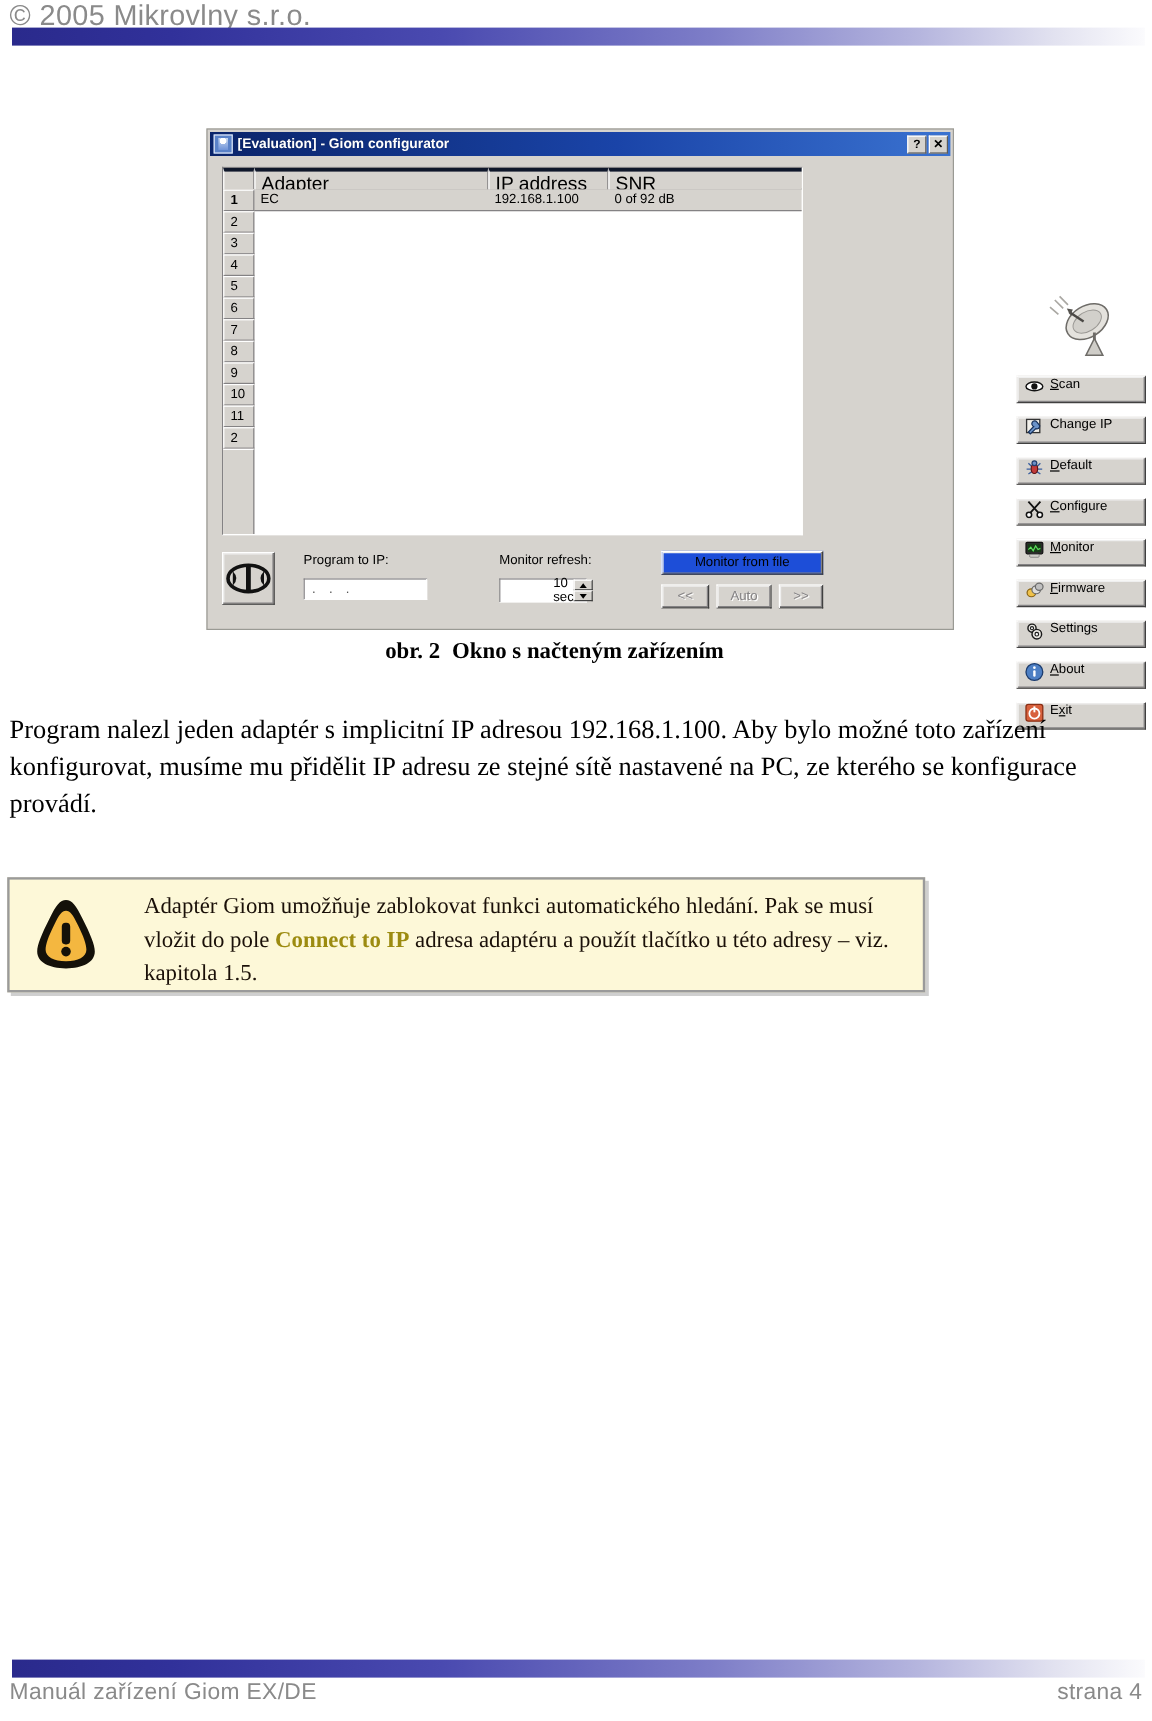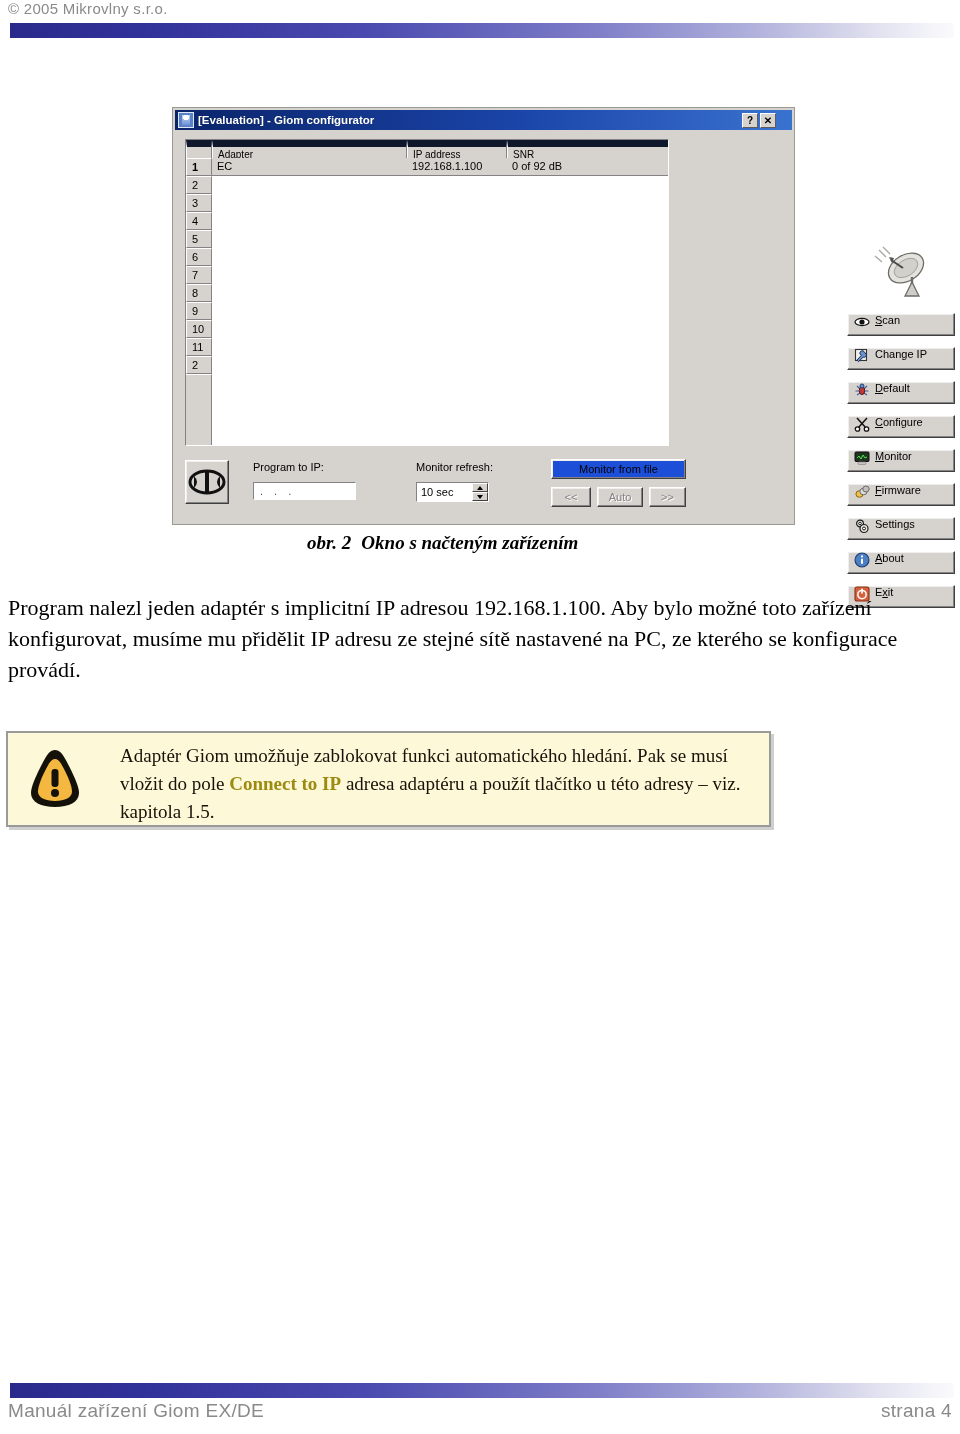--- a/index.html
+++ b/index.html
@@ -19,21 +19,21 @@
   .page-header {
     position: absolute;
     left: 0; top: 0;
     width: 960px;
     height: 46px;
   }
   .header-text {
     position: absolute;
     left: 8px; top: 0px;
     font-family: "Liberation Sans", sans-serif;
-    font-size: 15px;
+    font-size: 24px;
     color: #8a8a8a;
     letter-spacing: 0.3px;
     white-space: nowrap;
   }
   .rule-bar {
     position: absolute;
     left: 10px;
     width: 944px;
     height: 15px;
     background: linear-gradient(to right,
@@ -59,21 +59,21 @@
     font-family: "Liberation Sans", sans-serif;
   }
   .titlebar {
     position: absolute;
     left: 2px; top: 2px;
     width: 617px; height: 20px;
     background: linear-gradient(to right, #0a246a 0%, #1a44a8 55%, #3a72d0 100%);
     display: flex;
     align-items: center;
     box-sizing: border-box;
-    padding: 0 16px 0 3px;
+    padding: 0 2px 0 3px;
   }
   .tb-icon {
     width: 16px; height: 16px;
     margin-right: 4px;
     flex: 0 0 auto;
     position: relative;
     background: #5a82c8;
     border: 1px solid #dfe7f5;
     box-sizing: border-box;
   }
@@ -121,27 +121,27 @@
     box-sizing: border-box;
   }
   .lv-head {
     display: flex;
     height: 18px;
     background: #d6d3ce;
     border-bottom: 1px solid #848284;
     box-sizing: border-box;
   }
   .lv-hcell {
-    font-size: 10px;
+    font-size: 16px;
     color: #000;
     padding: 2px 0 0 5px;
     box-sizing: border-box;
     background: #d6d3ce;
     border-right: 1px solid #848284;
-    border-top: 7px solid #0f172a;
+    border-top: 3px solid #0f172a;
     border-left: 1px solid #ffffff;
     height: 18px;
     overflow: hidden;
     white-space: nowrap;
   }
   .lv-hcell.c0 { width: 26px; }
   .lv-hcell.c1 { width: 195px; }
   .lv-hcell.c2 { width: 100px; }
   .lv-hcell.c3 { width: 161px; border-right: none; }
 
@@ -266,20 +266,21 @@
   .spin {
     position: absolute;
     left: 231px; top: 26px;
     width: 73px; height: 20px;
     background: #ffffff;
     border: 1px solid;
     border-color: #848284 #ffffff #ffffff #848284;
     box-sizing: border-box;
     display: flex;
     align-items: center;
+    padding-left: 40px;
   }
   .spin .sval {
     flex: 1 1 auto;
     font-size: 11px;
     padding-left: 4px;
     color: #000;
   }
   .spin .sbtns {
     width: 16px; height: 18px;
     flex: 0 0 auto;
@@ -333,23 +334,22 @@
     color: #848284;
     text-shadow: 1px 1px 0 #ffffff;
   }
   .navbtn.prev { left: 366px; width: 40px; }
   .navbtn.auto { left: 412px; width: 46px; }
   .navbtn.next { left: 464px; width: 37px; }
 
   
   .caption {
     position: absolute;
-    left: 307px; top: 532px;
+    left: 321px; top: 532px;
     font-size: 19px;
-    font-style: italic;
     font-weight: bold;
     color: #000;
     white-space: nowrap;
   }
   .caption .cnum { margin-right: 10px; }
   .bodytext {
     position: absolute;
     left: 8px; top: 592px;
     width: 900px;
     font-size: 22px;

